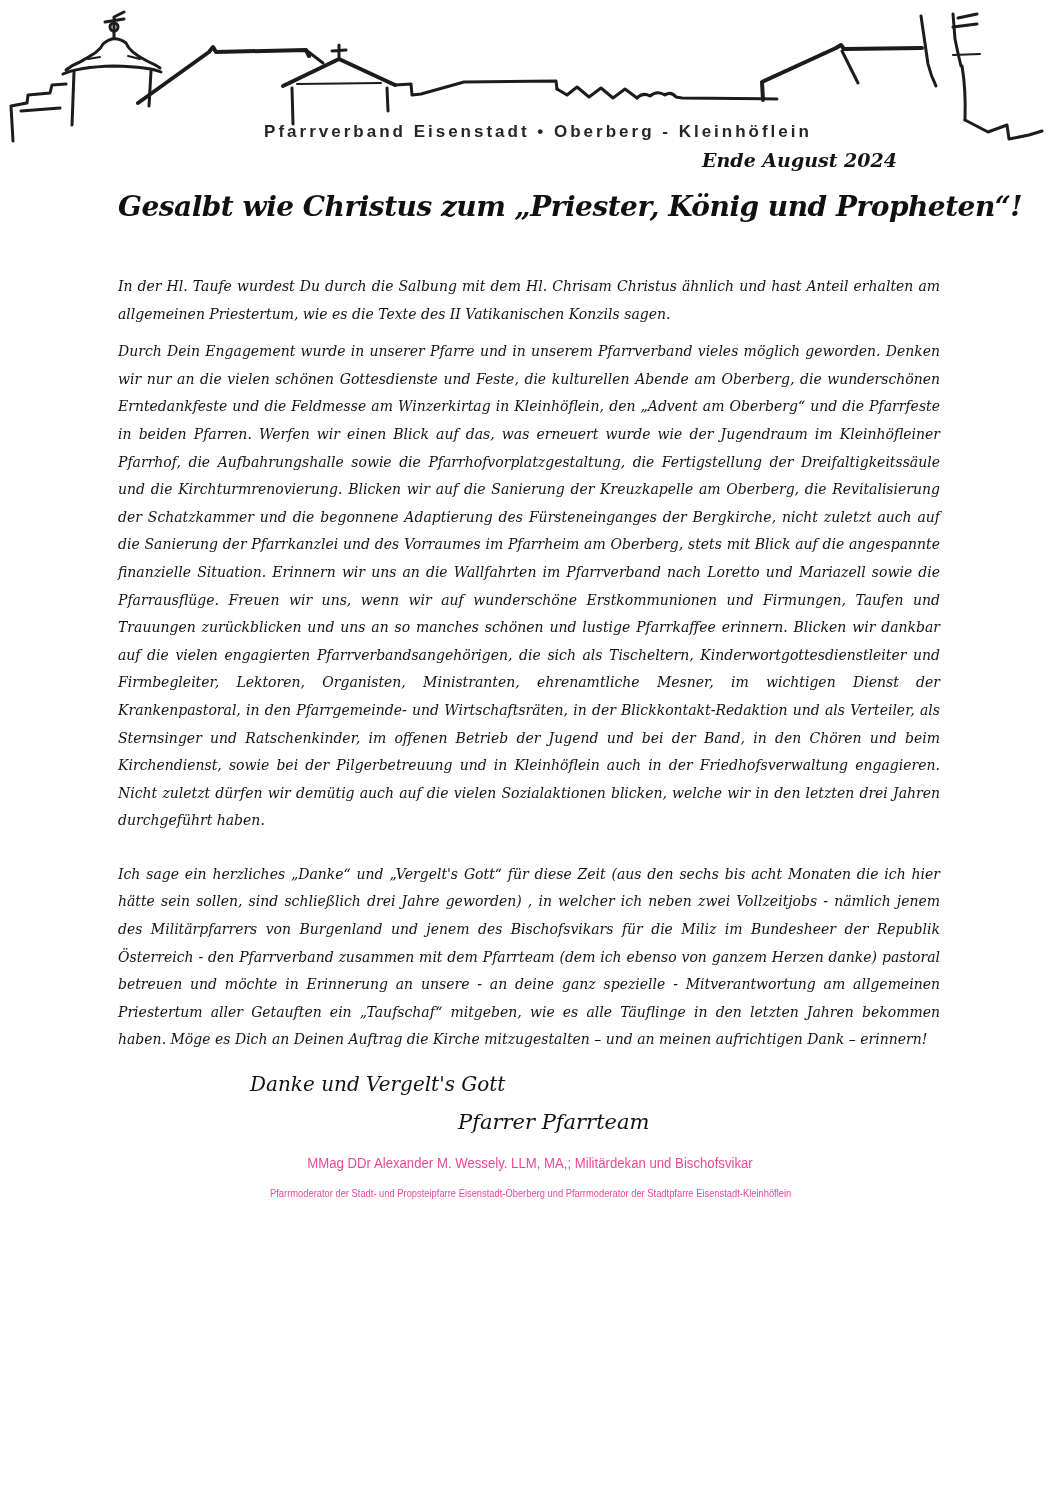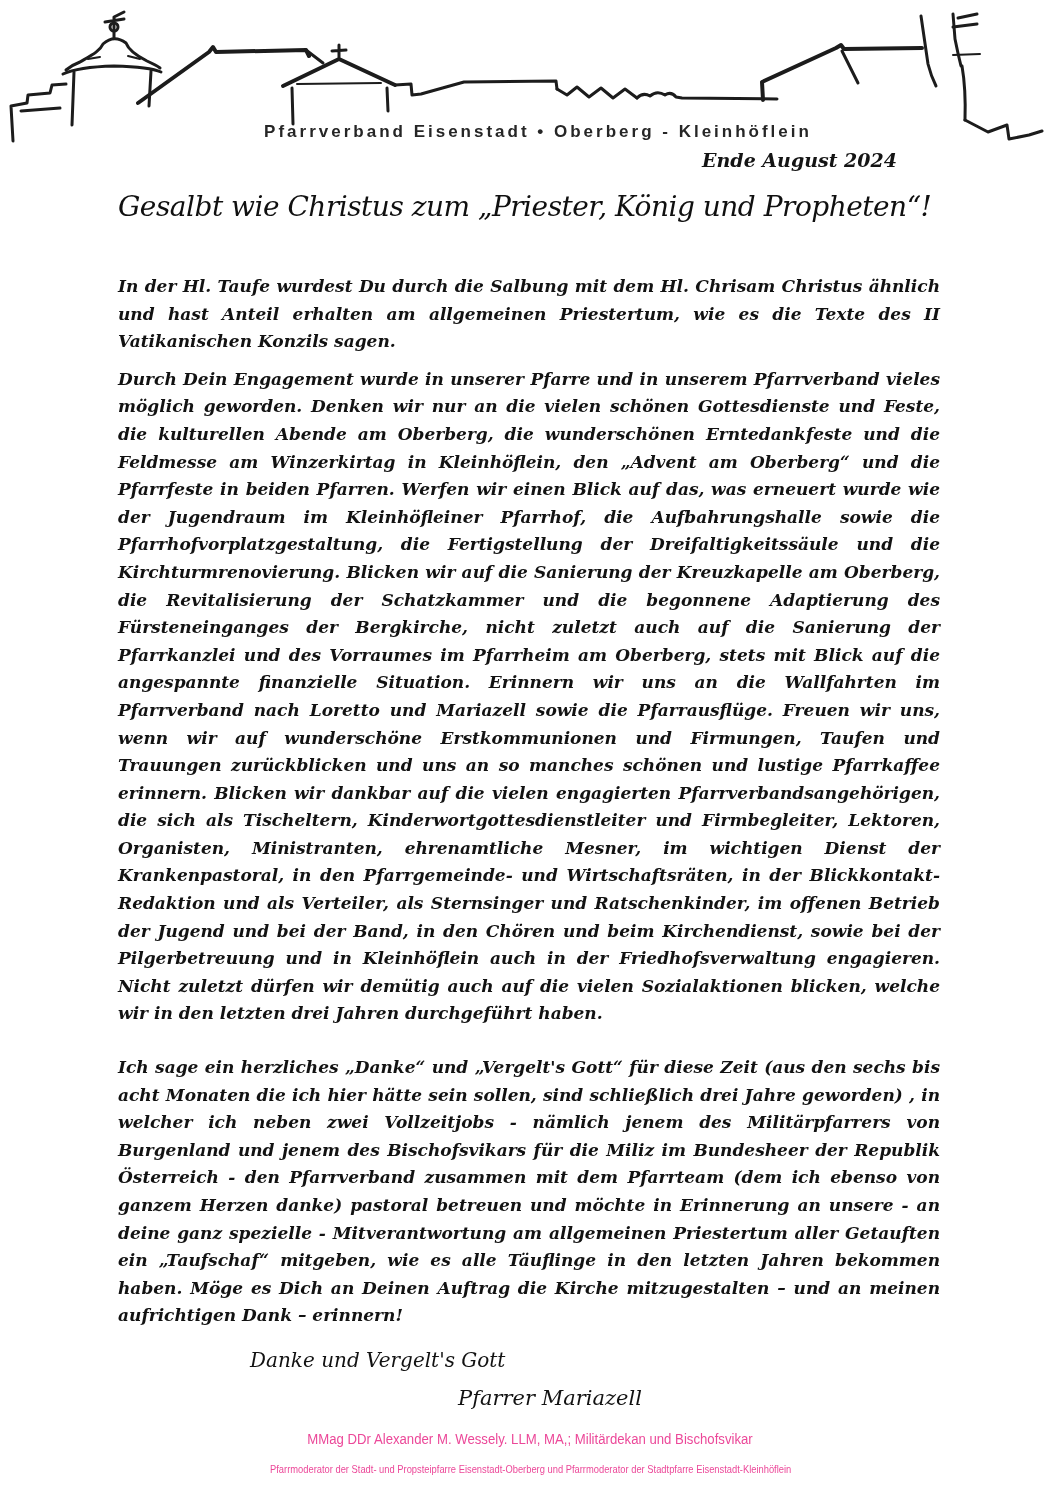--- a/index.html
+++ b/index.html
@@ -20,31 +20,31 @@
     font-weight:bold;font-size:17px;letter-spacing:3px;
     color:#262626;white-space:nowrap;padding-left:15px;
   }
   .date-line{
     position:absolute;top:149px;right:164px;
     font-style:italic;font-weight:700;font-size:19px;color:#141414;
   }
   
   .title{
     margin:10px 118px 0 118px;
-    font-size:28px;font-style:italic;font-weight:normal;
+    font-size:28px;font-style:italic;font-weight:bold;
     letter-spacing:-0.5px;white-space:nowrap;
     color:#101010;
   }
   
   .body{margin:50px 121px 0 118px;}
   .body p{
     margin:0 0 10px 0;
     text-align:justify;
-    font-style:italic;font-weight:700;
-    font-size:17px;line-height:27.6px;
+    font-style:italic;font-weight:400;
+    font-size:14px;line-height:27.6px;
     color:#121212;
     hyphens:none;
   }
   .body p.par-2{margin-bottom:26px;}
   
   .closing{position:relative;margin-top:16px;}
   .thanks{
     margin:18px 0 0 250px;
     font-style:italic;font-weight:500;font-size:20px;color:#121212;
   }
@@ -116,21 +116,21 @@
   <h1 class="title">Gesalbt wie Christus zum „Priester, König und Propheten“!</h1>
 
   <main class="body">
     <p class="par-1">In der Hl. Taufe wurdest Du durch die Salbung mit dem Hl. Chrisam Christus ähnlich und hast Anteil erhalten am allgemeinen Priestertum, wie es die Texte des II Vatikanischen Konzils sagen.</p>
     <p class="par-2">Durch Dein Engagement wurde in unserer Pfarre und in unserem Pfarrverband vieles möglich geworden. Denken wir nur an die vielen schönen Gottesdienste und Feste, die kulturellen Abende am Oberberg, die wunderschönen Erntedankfeste und die Feldmesse am Winzerkirtag in Kleinhöflein, den „Advent am Oberberg“ und die Pfarrfeste in beiden Pfarren. Werfen wir einen Blick auf das, was erneuert wurde wie der Jugendraum im Kleinhöfleiner Pfarrhof, die Aufbahrungshalle sowie die Pfarrhofvorplatzgestaltung, die Fertigstellung der Dreifaltigkeitssäule und die Kirchturmrenovierung. Blicken wir auf die Sanierung der Kreuzkapelle am Oberberg, die Revitalisierung der Schatzkammer und die begonnene Adaptierung des Fürsteneinganges der Bergkirche, nicht zuletzt auch auf die Sanierung der Pfarrkanzlei und des Vorraumes im Pfarrheim am Oberberg, stets mit Blick auf die angespannte finanzielle Situation. Erinnern wir uns an die Wallfahrten im Pfarrverband nach Loretto und Mariazell sowie die Pfarrausflüge. Freuen wir uns, wenn wir auf wunderschöne Erstkommunionen und Firmungen, Taufen und Trauungen zurückblicken und uns an so manches schönen und lustige Pfarrkaffee erinnern. Blicken wir dankbar auf die vielen engagierten Pfarrverbandsangehörigen, die sich als Tischeltern, Kinderwortgottesdienstleiter und Firmbegleiter, Lektoren, Organisten, Ministranten, ehrenamtliche Mesner, im wichtigen Dienst der Krankenpastoral, in den Pfarrgemeinde- und Wirtschaftsräten, in der Blickkontakt-Redaktion und als Verteiler, als Sternsinger und Ratschenkinder, im offenen Betrieb der Jugend und bei der Band, in den Chören und beim Kirchendienst, sowie bei der Pilgerbetreuung und in Kleinhöflein auch in der Friedhofsverwaltung engagieren. Nicht zuletzt dürfen wir demütig auch auf die vielen Sozialaktionen blicken, welche wir in den letzten drei Jahren durchgeführt haben.</p>
     <p class="par-3">Ich sage ein herzliches „Danke“ und „Vergelt's Gott“ für diese Zeit (aus den sechs bis acht Monaten die ich hier hätte sein sollen, sind schließlich drei Jahre geworden) , in welcher ich neben zwei Vollzeitjobs - nämlich jenem des Militärpfarrers von Burgenland und jenem des Bischofsvikars für die Miliz im Bundesheer der Republik Österreich - den Pfarrverband zusammen mit dem Pfarrteam (dem ich ebenso von ganzem Herzen danke) pastoral betreuen und möchte in Erinnerung an unsere - an deine ganz spezielle - Mitverantwortung am allgemeinen Priestertum aller Getauften ein „Taufschaf“ mitgeben, wie es alle Täuflinge in den letzten Jahren bekommen haben. Möge es Dich an Deinen Auftrag die Kirche mitzugestalten – und an meinen aufrichtigen Dank – erinnern!</p>
   </main>
 
   <footer class="closing">
     <div class="thanks">Danke und Vergelt's Gott</div>
-    <div class="signature">Pfarrer Mariazell</div>
+    <div class="signature">Pfarrer Pfarrteam</div>
     <div class="name-line">
       <span>MMag DDr Alexander M. Wessely. LLM, MA,; Militärdekan und Bischofsvikar</span>
     </div>
     <div class="role-line">
       <span>Pfarrmoderator der Stadt- und Propsteipfarre Eisenstadt-Oberberg und Pfarrmoderator der Stadtpfarre Eisenstadt-Kleinhöflein</span>
     </div>
   </footer>
 
 </div>
 

